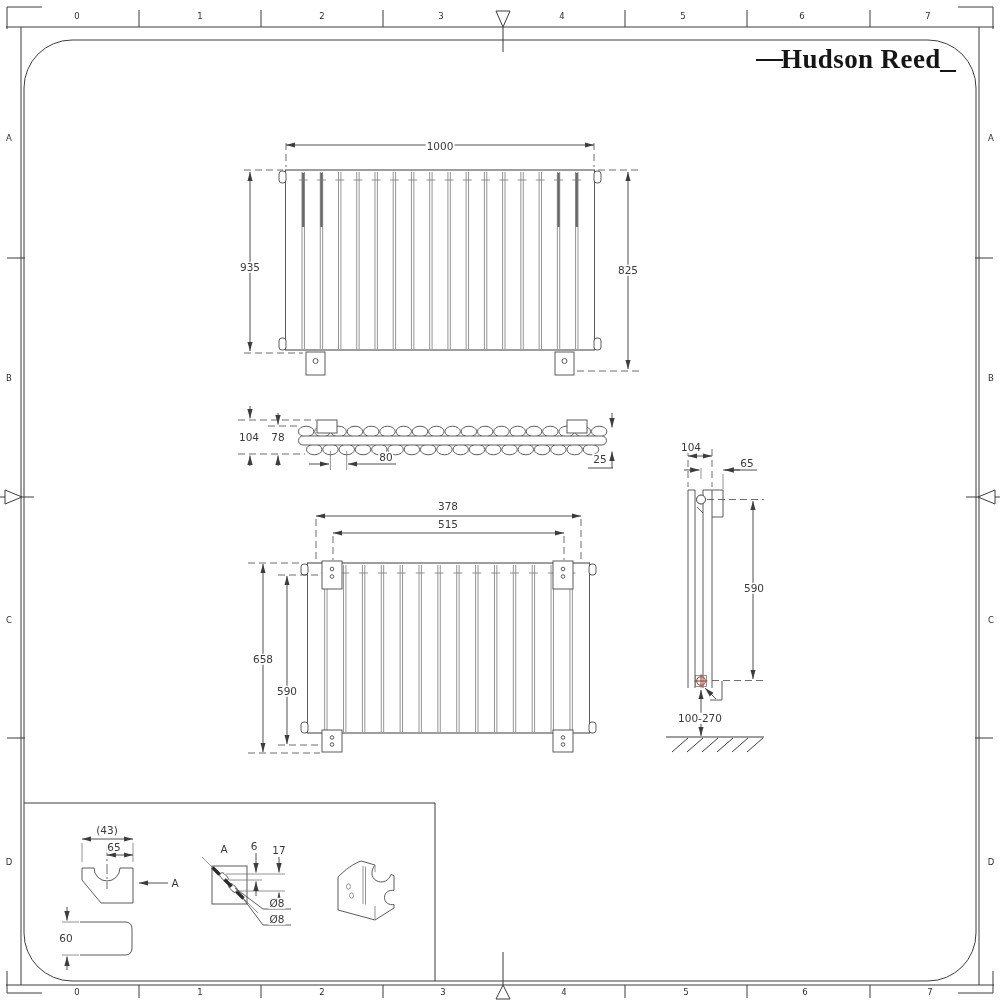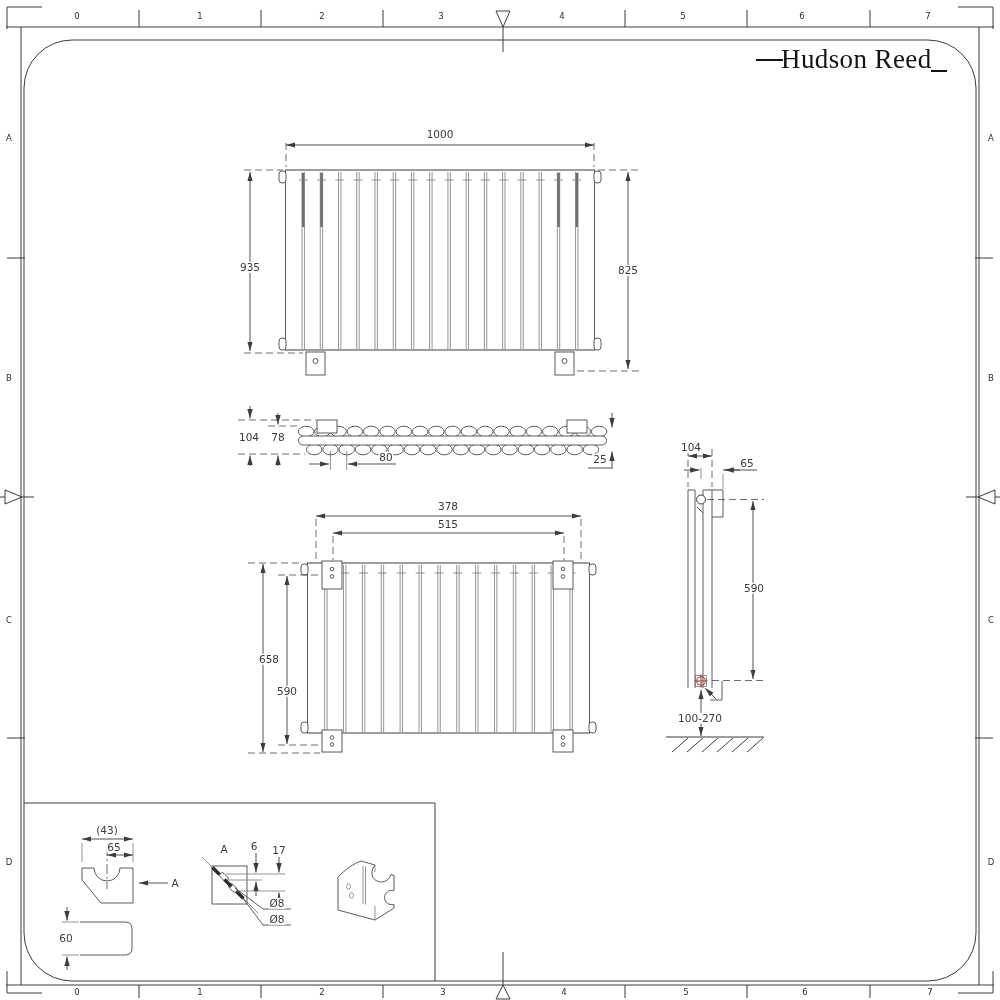--- a/index.html
+++ b/index.html
@@ -15,21 +15,21 @@
   .thk{stroke:#2b2b2b;stroke-width:3.4;fill:none;}
   .red{stroke:#a14a3a;stroke-width:1.1;fill:none;}
   .wf {fill:#ffffff;}
   .lbl{position:absolute;font-size:10.5px;color:#3a3a3a;line-height:1;white-space:nowrap;
        transform:translate(-50%,-50%);background:#fff;padding:0 1px;}
   .rnum{position:absolute;font-size:8.5px;color:#2e2e2e;line-height:1;
         transform:translate(-50%,-50%);}
   .logo{position:absolute;left:756px;top:45px;display:flex;align-items:flex-start;
         font-family:"Liberation Serif","DejaVu Serif",serif;font-size:27px;color:#151515;}
   .lg-dash{width:27px;height:2.2px;background:#151515;margin-top:14px;}
-  .lg-text{letter-spacing:0.4px;line-height:1.05;margin-left:-2px;}
+  .lg-text{letter-spacing:0.4px;line-height:1.05;margin-left:-2px;font-weight:bold;}
   .lg-under{width:16px;height:2.2px;background:#151515;margin-top:25px;margin-left:-1px;}
 </style>
 </head>
 <body>
 
 <div id="sheet">
 
 <svg width="1000" height="1000">
   <defs>
     <marker id="arr" viewBox="0 0 10 8" refX="9.5" refY="4" markerWidth="11" markerHeight="8.8" orient="auto-start-reverse">
@@ -418,30 +418,30 @@
 <span class="rnum" style="left:930px;top:992px">7</span>
 <span class="rnum" style="left:9px;top:138px">A</span>
 <span class="rnum" style="left:9px;top:378px">B</span>
 <span class="rnum" style="left:9px;top:620px">C</span>
 <span class="rnum" style="left:9px;top:862px">D</span>
 <span class="rnum" style="left:991px;top:138px">A</span>
 <span class="rnum" style="left:991px;top:378px">B</span>
 <span class="rnum" style="left:991px;top:620px">C</span>
 <span class="rnum" style="left:991px;top:862px">D</span>
 
-<span class="lbl" style="left:440px;top:134px">1000</span>
+<span class="lbl" style="left:440px;top:146px">1000</span>
 <span class="lbl" style="left:250px;top:267px">935</span>
 <span class="lbl" style="left:628px;top:270px">825</span>
 <span class="lbl" style="left:249px;top:437px">104</span>
 <span class="lbl" style="left:278px;top:437px">78</span>
 <span class="lbl" style="left:386px;top:457px">80</span>
 <span class="lbl" style="left:600px;top:459px">25</span>
 <span class="lbl" style="left:448px;top:506px">378</span>
 <span class="lbl" style="left:448px;top:524px">515</span>
-<span class="lbl" style="left:269px;top:659px">658</span>
+<span class="lbl" style="left:263px;top:659px">658</span>
 <span class="lbl" style="left:287px;top:691px">590</span>
 <span class="lbl" style="left:691px;top:447px">104</span>
 <span class="lbl" style="left:747px;top:463px">65</span>
 <span class="lbl" style="left:754px;top:588px">590</span>
 <span class="lbl" style="left:700px;top:718px">100-270</span>
 <span class="lbl" style="left:107px;top:830px">(43)</span>
 <span class="lbl" style="left:114px;top:847px">65</span>
 <span class="lbl" style="left:66px;top:938px">60</span>
 <span class="lbl" style="left:175px;top:883px">A</span>
 <span class="lbl" style="left:224px;top:849px">A</span>

